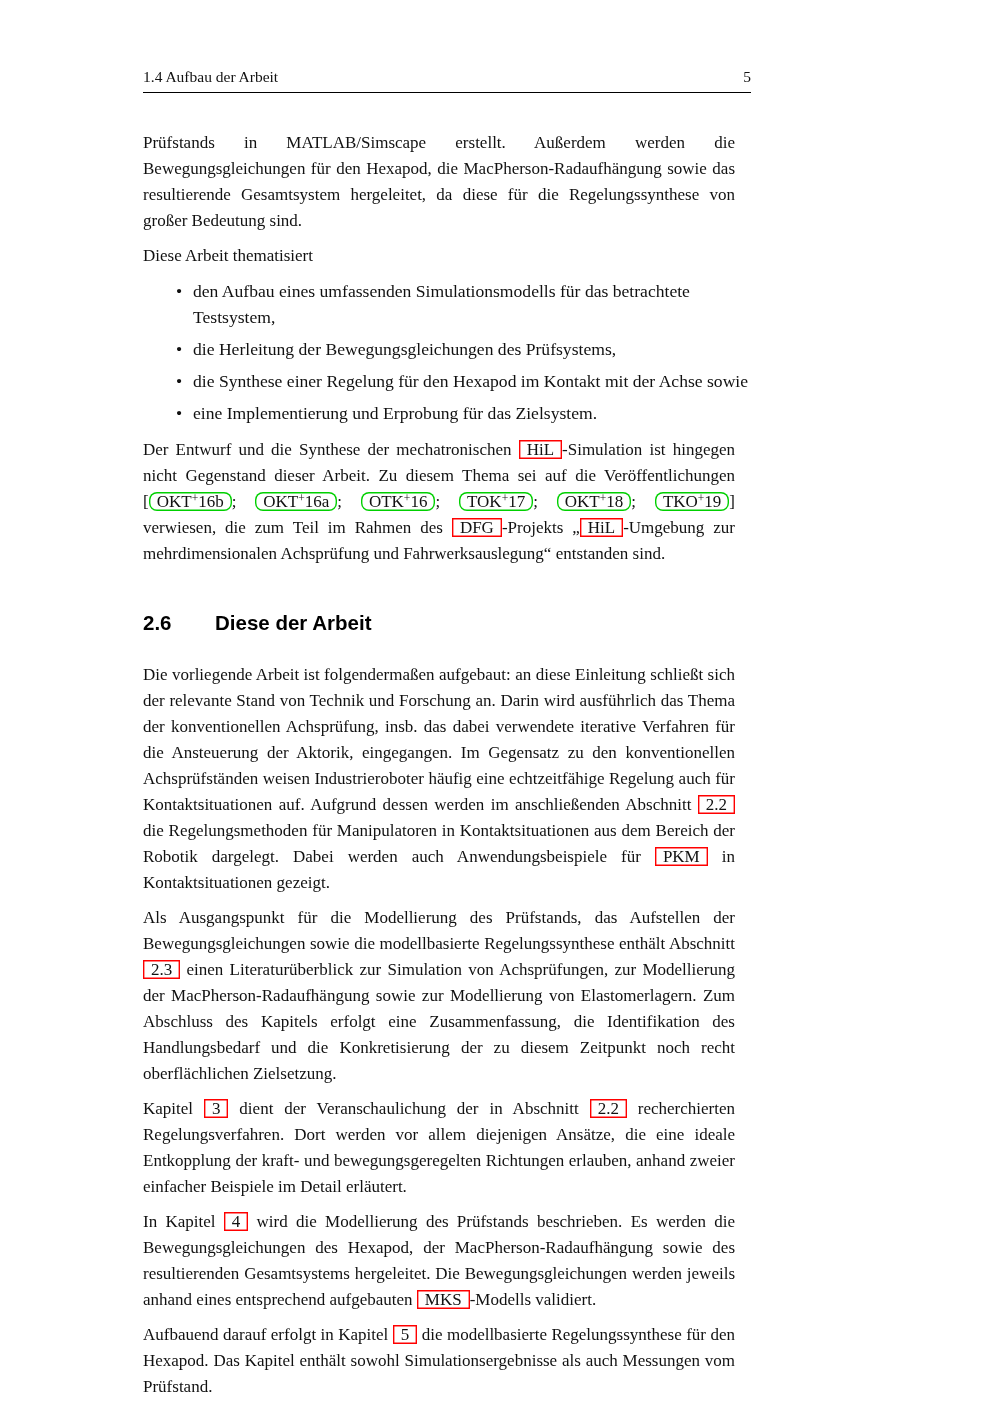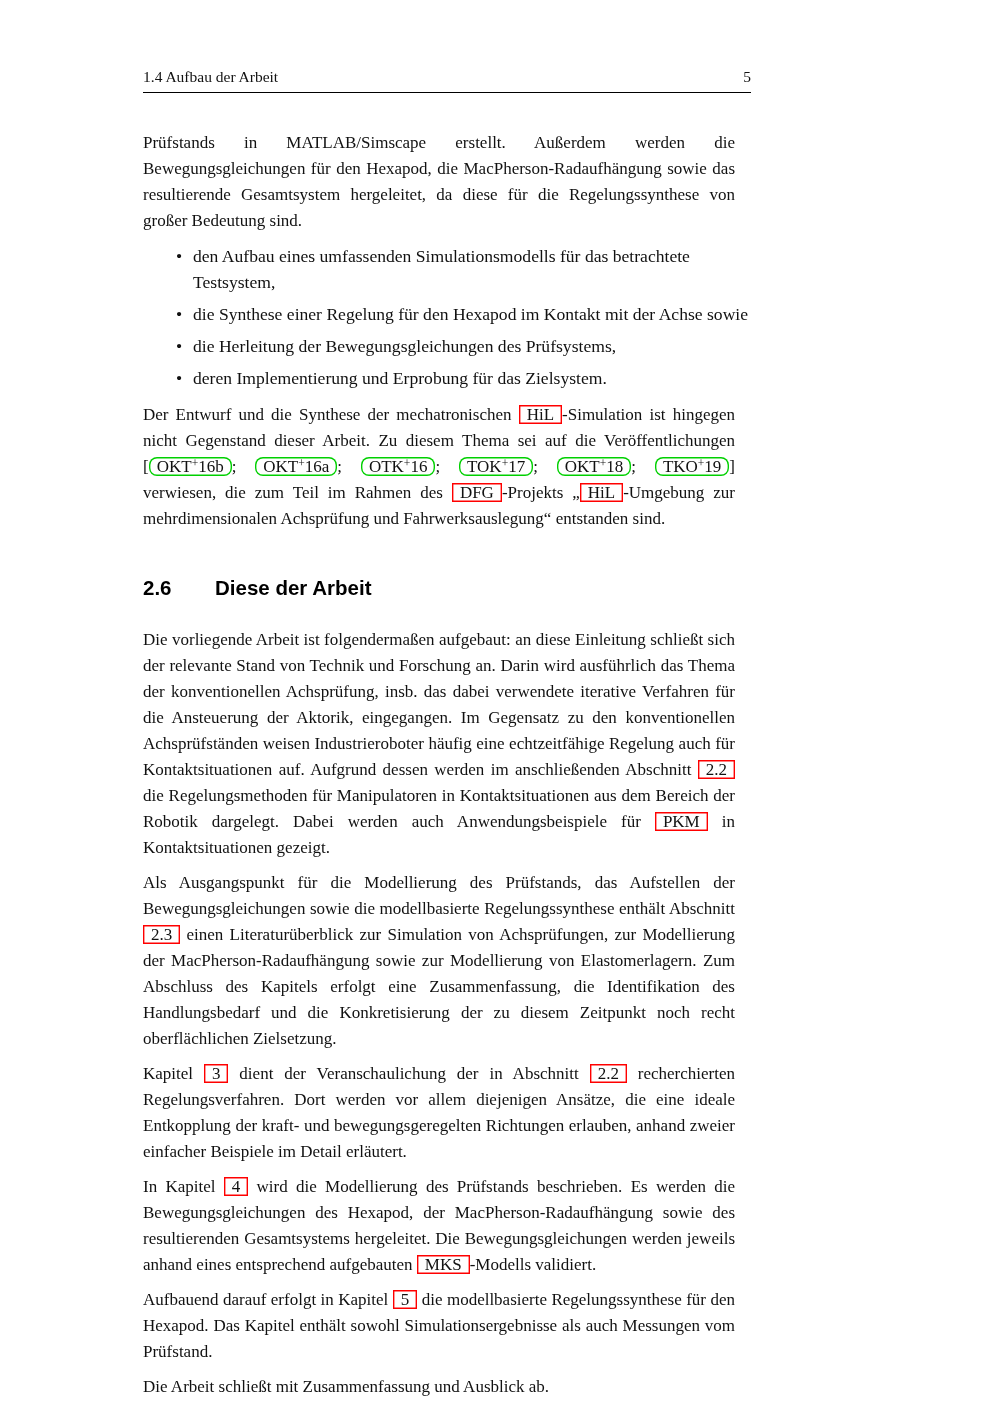--- a/index.html
+++ b/index.html
@@ -81,25 +81,26 @@
 <body>
 
 <div class="page">
   <header class="running">
     <span>1.4 Aufbau der Arbeit</span>
     <span>5</span>
   </header>
   <hr class="headrule">
   <main id="body-content">
       <p>Prüfstands in MATLAB/Simscape erstellt. Außerdem werden die Bewegungsgleichungen für den Hexapod, die MacPherson-Radaufhängung sowie das resultierende Gesamtsystem hergeleitet, da diese für die Regelungssynthese von großer Bedeutung sind.</p>
+      <p>Diese Arbeit thematisiert</p>
       <ul>
         <li>den Aufbau eines umfassenden Simulationsmodells für das betrachtete Testsystem,</li>
+        <li>die Herleitung der Bewegungsgleichungen des Prüfsystems,</li>
         <li>die Synthese einer Regelung für den Hexapod im Kontakt mit der Achse sowie</li>
-        <li>die Herleitung der Bewegungsgleichungen des Prüfsystems,</li>
-        <li>deren Implementierung und Erprobung für das Zielsystem.</li>
+        <li>eine Implementierung und Erprobung für das Zielsystem.</li>
       </ul>
       <p>Der Entwurf und die Synthese der mechatronischen <span class="ref red">HiL</span>-Simulation ist hingegen nicht Gegenstand dieser Arbeit. Zu diesem Thema sei auf die Veröffentlichungen [<span class="ref green">OKT<sup>+</sup>16b</span>; <span class="ref green">OKT<sup>+</sup>16a</span>; <span class="ref green">OTK<sup>+</sup>16</span>; <span class="ref green">TOK<sup>+</sup>17</span>; <span class="ref green">OKT<sup>+</sup>18</span>; <span class="ref green">TKO<sup>+</sup>19</span>] verwiesen, die zum Teil im Rahmen des <span class="ref red">DFG</span>-Projekts „<span class="ref red">HiL</span>-Umgebung zur mehrdimensionalen Achsprüfung und Fahrwerksauslegung“ entstanden sind.</p>
       <h2><span class="secnum">2.6</span><span>Diese der Arbeit</span></h2>
       <p>Die vorliegende Arbeit ist folgendermaßen aufgebaut: an diese Einleitung schließt sich der relevante Stand von Technik und Forschung an. Darin wird ausführlich das Thema der konventionellen Achsprüfung, insb. das dabei verwendete iterative Verfahren für die Ansteuerung der Aktorik, eingegangen. Im Gegensatz zu den konventionellen Achsprüfständen weisen Industrieroboter häufig eine echtzeitfähige Regelung auch für Kontaktsituationen auf. Aufgrund dessen werden im anschließenden Abschnitt <span class="ref red">2.2</span> die Regelungsmethoden für Manipulatoren in Kontaktsituationen aus dem Bereich der Robotik dargelegt. Dabei werden auch Anwendungsbeispiele für <span class="ref red">PKM</span> in Kontaktsituationen gezeigt.</p>
       <p>Als Ausgangspunkt für die Modellierung des Prüfstands, das Aufstellen der Bewegungsgleichungen sowie die modellbasierte Regelungssynthese enthält Abschnitt <span class="ref red">2.3</span> einen Literaturüberblick zur Simulation von Achsprüfungen, zur Modellierung der MacPherson-Radaufhängung sowie zur Modellierung von Elastomerlagern. Zum Abschluss des Kapitels erfolgt eine Zusammenfassung, die Identifikation des Handlungsbedarf und die Konkretisierung der zu diesem Zeitpunkt noch recht oberflächlichen Zielsetzung.</p>
       <p>Kapitel <span class="ref red">3</span> dient der Veranschaulichung der in Abschnitt <span class="ref red">2.2</span> recherchierten Regelungsverfahren. Dort werden vor allem diejenigen Ansätze, die eine ideale Entkopplung der kraft- und bewegungsgeregelten Richtungen erlauben, anhand zweier einfacher Beispiele im Detail erläutert.</p>
       <p>In Kapitel <span class="ref red">4</span> wird die Modellierung des Prüfstands beschrieben. Es werden die Bewegungsgleichungen des Hexapod, der MacPherson-Radaufhängung sowie des resultierenden Gesamtsystems hergeleitet. Die Bewegungsgleichungen werden jeweils anhand eines entsprechend aufgebauten <span class="ref red">MKS</span>-Modells validiert.</p>
       <p>Aufbauend darauf erfolgt in Kapitel <span class="ref red">5</span> die modellbasierte Regelungssynthese für den Hexapod. Das Kapitel enthält sowohl Simulationsergebnisse als auch Messungen vom Prüfstand.</p>
       <p>Die Arbeit schließt mit Zusammenfassung und Ausblick ab.</p>
     </main>

